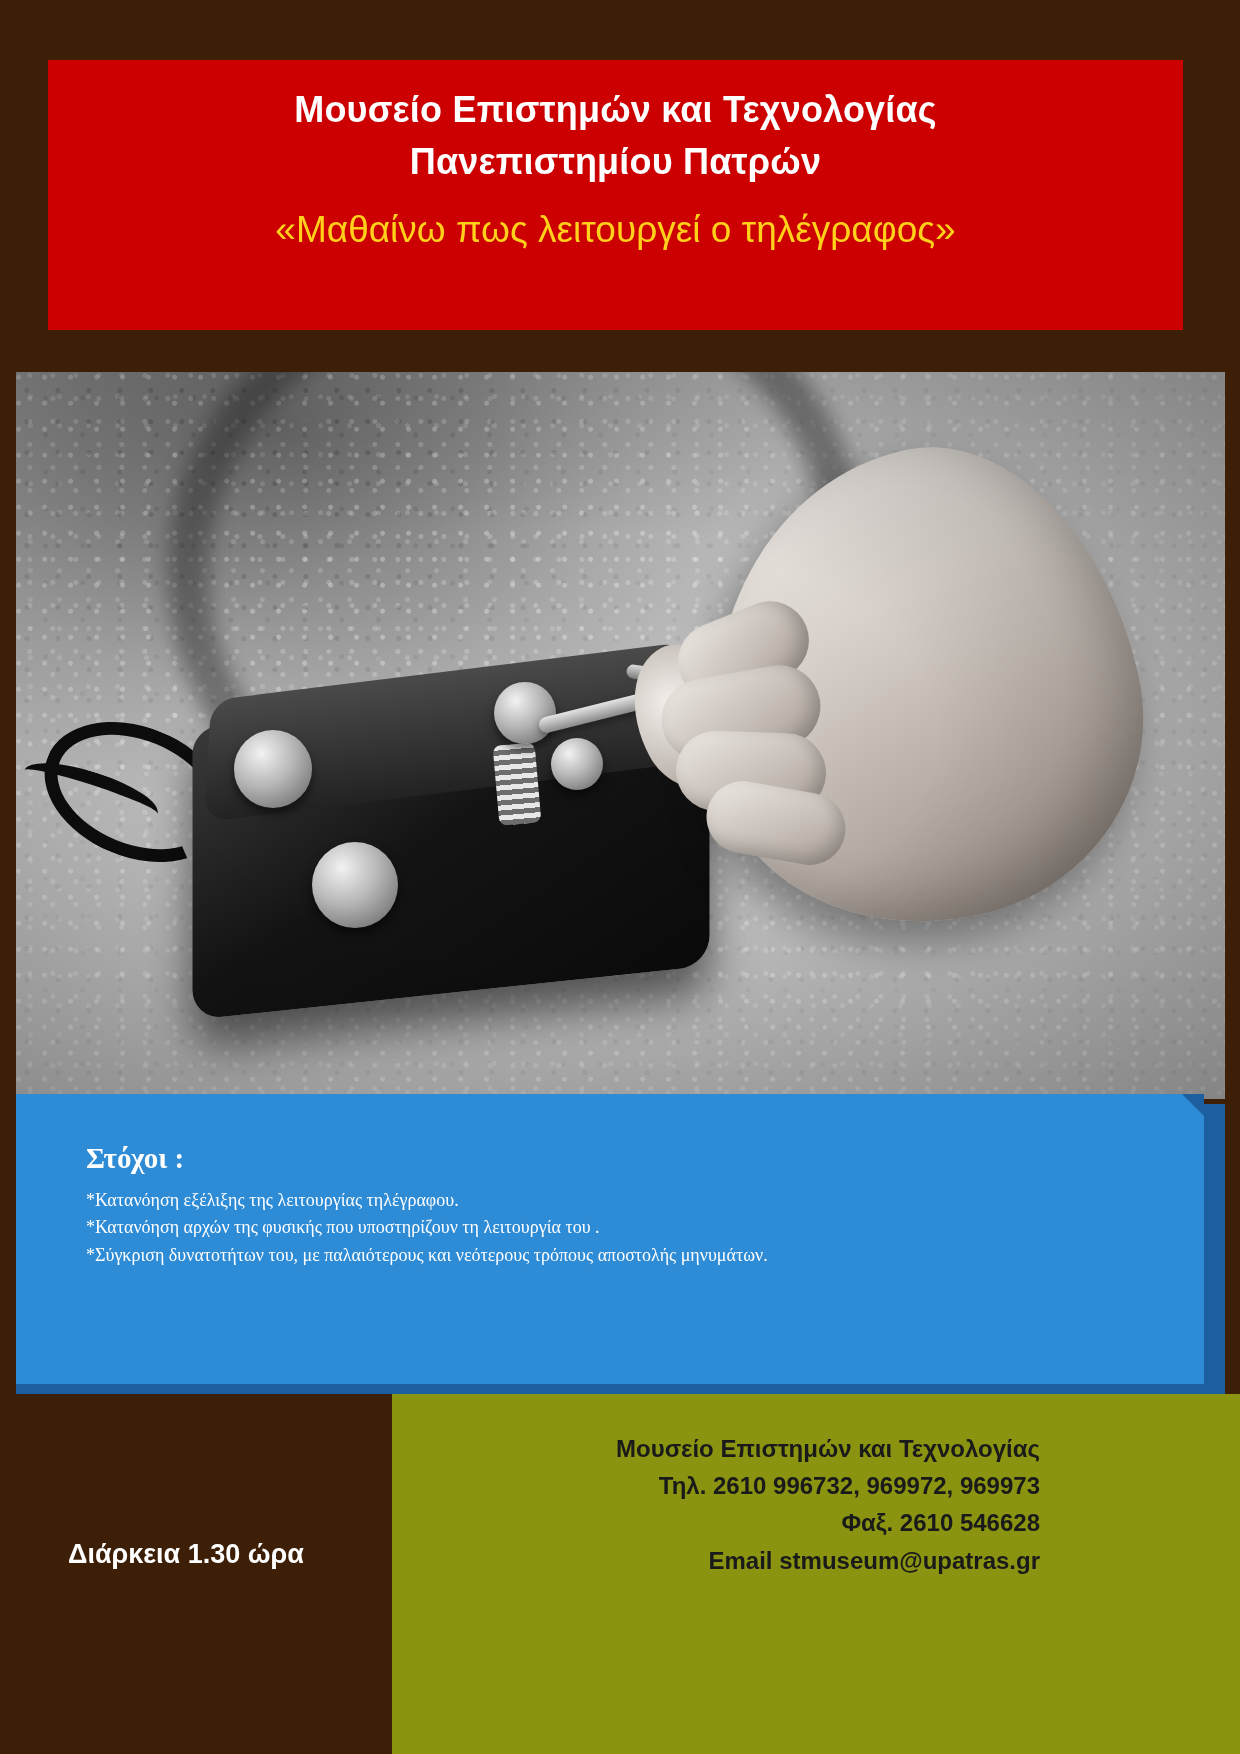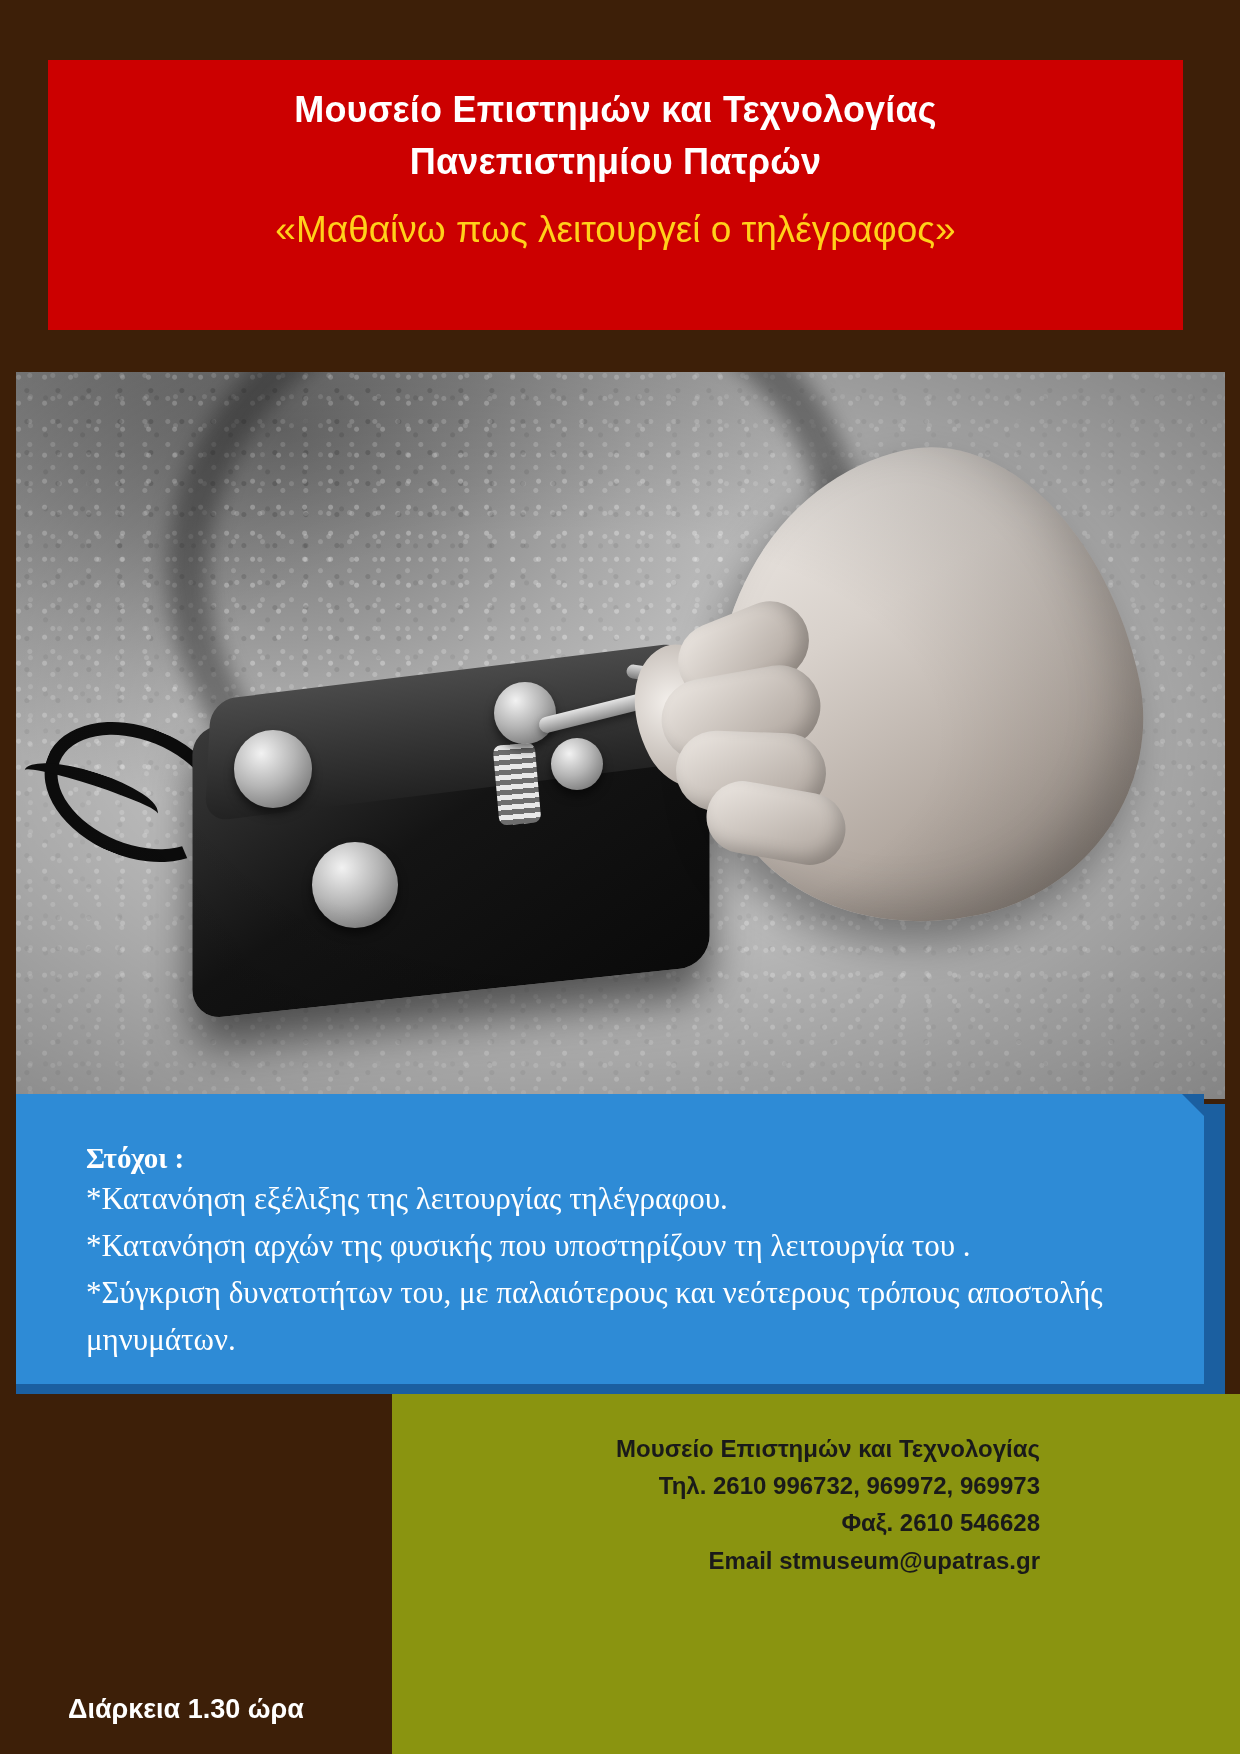--- a/index.html
+++ b/index.html
@@ -222,24 +222,25 @@
     top: 0;
     width: 0; height: 0;
     border-left: 22px solid transparent;
     border-top: 22px solid #1b5fa0;
   }
   .goals-title {
     color: #ffffff;
     font-size: 29px;
     font-weight: bold;
     font-family: "Liberation Serif", serif;
+    margin-bottom: 12px;
   }
   .goal-line {
     color: #ffffff;
-    font-size: 31px;
+    font-size: 18px;
     font-family: "Liberation Serif", serif;
     line-height: 1.52;
   }
 
   
   .footer {
     position: absolute;
     left: 0;
     top: 1394px;
     width: 1240px;
@@ -250,21 +251,21 @@
     position: absolute;
     left: 392px;
     top: 1394px;
     width: 848px;
     height: 360px;
     background: #8a9410;
   }
   .footer-duration {
     position: absolute;
     left: 68px;
-    top: 1694px;
+    top: 1539px;
     color: #ffffff;
     font-size: 27px;
     font-weight: bold;
   }
   .footer-contact {
     position: absolute;
     right: 200px;
     top: 1430px;
     text-align: right;
     color: #1a1a1a;

